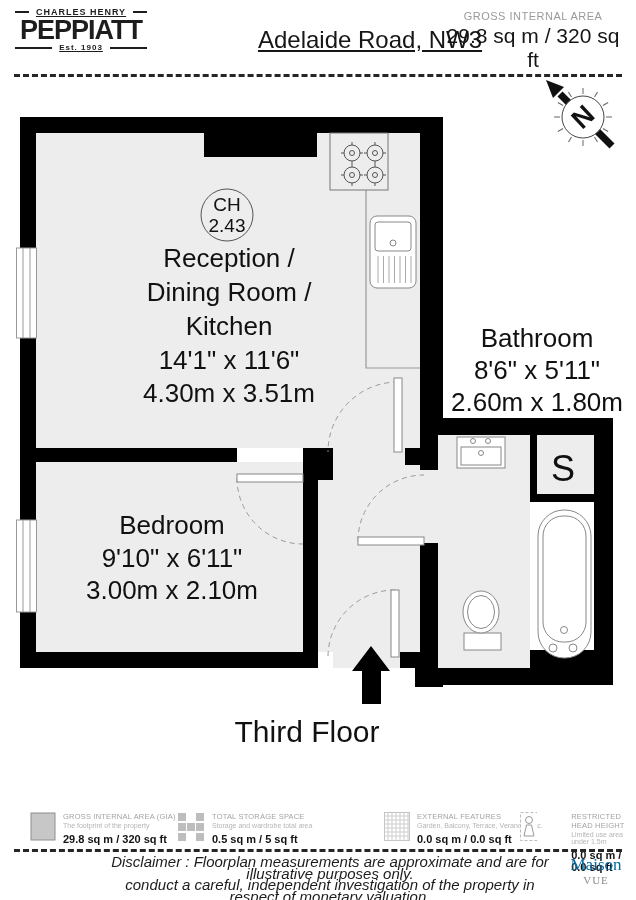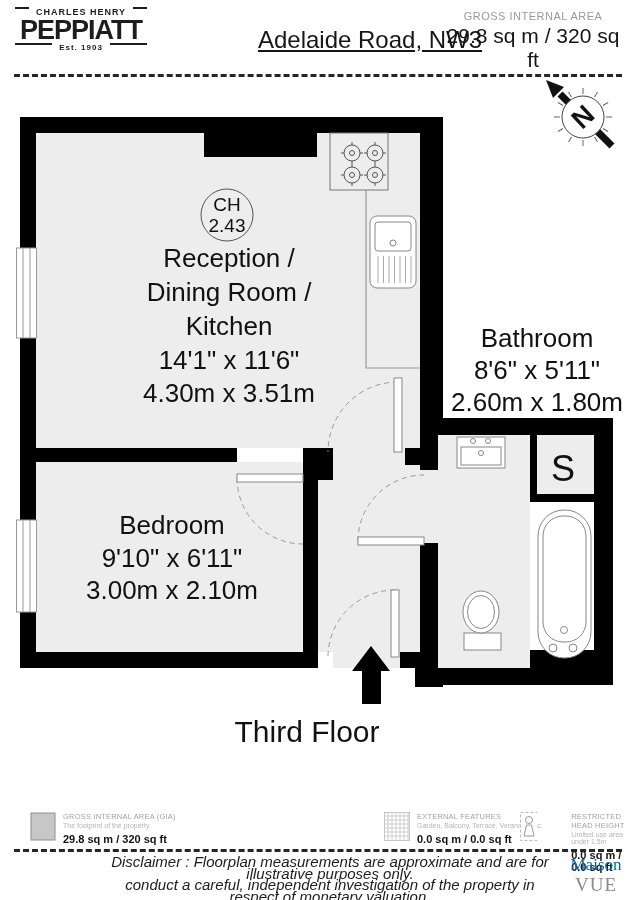--- a/index.html
+++ b/index.html
@@ -1,41 +1,41 @@
 <!DOCTYPE html>
 <html><head>
 <meta charset="utf-8">
 <style>
   html,body{margin:0;padding:0;background:#fff;}
   #page{position:relative;width:636px;height:900px;background:#fff;overflow:hidden;
         font-family:"Liberation Sans",sans-serif;color:#111;}
   .abs{position:absolute;}
   
   #logo{left:15px;top:7px;width:132px;text-align:center;color:#1d1d1d;}
-  .logo-row{display:flex;gap:7px;}
+  .logo-row{display:flex;align-items:center;gap:7px;text-decoration:underline;}
   .logo-row .rule{flex:1;border-top:2px solid #1d1d1d;}
   .logo-small{font-size:9px;font-weight:bold;letter-spacing:1px;white-space:nowrap;}
   .logo-name{font-size:27px;font-weight:800;letter-spacing:-1px;line-height:26px;text-align:center;}
   .logo-est{font-size:8px;font-weight:bold;letter-spacing:1px;white-space:nowrap;}
   #address{left:200px;top:26px;width:340px;text-align:center;font-size:24px;color:#161616;text-decoration:underline;}
   #gia{right:8px;top:10px;width:190px;text-align:center;}
   #gia .lbl{font-size:11px;color:#9a9a9a;letter-spacing:.5px;}
   #gia .val{font-size:21px;color:#161616;margin-top:2px;}
   .dashrule{border-top:3px dashed #262626;height:0;}
   
   .leg-item{top:812px;display:flex;gap:7px;}
   .leg-text .name{font-size:7.5px;color:#a3a3a3;letter-spacing:.2px;}
   .leg-text .desc{font-size:7px;color:#b5b5b5;margin-top:1px;}
   .leg-text .val{font-size:11px;font-weight:bold;color:#141414;margin-top:4px;}
   
   #disclaimer{left:100px;top:856px;width:460px;text-align:center;
               font-size:15px;line-height:11.6px;color:#1c1c1c;font-style:italic;}
   #maison{left:560px;top:855px;width:72px;text-align:center;font-family:"Liberation Serif",serif;}
   #maison .m1{font-size:17px;color:#0369a1;}
-  #maison .m2{font-size:19px;color:#8b8b8b;letter-spacing:1px;margin-top:-1px;}
+  #maison .m2{font-size:11px;color:#8b8b8b;letter-spacing:1px;margin-top:-1px;}
   svg text{font-family:"Liberation Sans",sans-serif;}
 </style>
 </head>
 <body>
 
 <div id="page">
 
   <div class="abs" id="logo">
     <div class="logo-row">
         <span class="rule"></span>
@@ -252,20 +252,38 @@
     <svg width="26" height="29">
       <rect x="1" y="1" width="24" height="27" fill="#c7c7c7" stroke="#8e8e8e"></rect>
     </svg>
     <div class="leg-text">
       <div class="name">GROSS INTERNAL AREA (GIA)</div>
       <div class="desc">The footprint of the property</div>
       <div class="val">29.8 sq m / 320 sq ft</div>
     </div>
   </div>
 
+  <div class="abs leg-item" style="left:178px;">
+    <svg width="27" height="29">
+      <g fill="#bdbdbd">
+        <rect x="0" y="1" width="8" height="8"></rect>
+          <rect x="0" y="11" width="8" height="8"></rect>
+          <rect x="0" y="21" width="8" height="8"></rect>
+        <rect x="9" y="11" width="8" height="8"></rect>
+        <rect x="18" y="1" width="8" height="8"></rect>
+          <rect x="18" y="11" width="8" height="8"></rect>
+          <rect x="18" y="21" width="8" height="8"></rect>
+      </g>
+    </svg>
+    <div class="leg-text">
+      <div class="name">TOTAL STORAGE SPACE</div>
+      <div class="desc">Storage and wardrobe total area</div>
+      <div class="val">0.5 sq m / 5 sq ft</div>
+    </div>
+  </div>
 
   <div class="abs leg-item" style="left:338px;margin-left:46px;">
     <svg width="26" height="29">
       <rect x="0.5" y="0.5" width="25" height="28" fill="#fff" stroke="#c4c4c4"></rect>
       <g stroke="#cdcdcd">
         <line x1="0" y1="4" x2="26" y2="4"></line>
           <line x1="0" y1="8" x2="26" y2="8"></line>
         <line x1="0" y1="12" x2="26" y2="12"></line>
           <line x1="0" y1="16" x2="26" y2="16"></line>
         <line x1="0" y1="20" x2="26" y2="20"></line>

